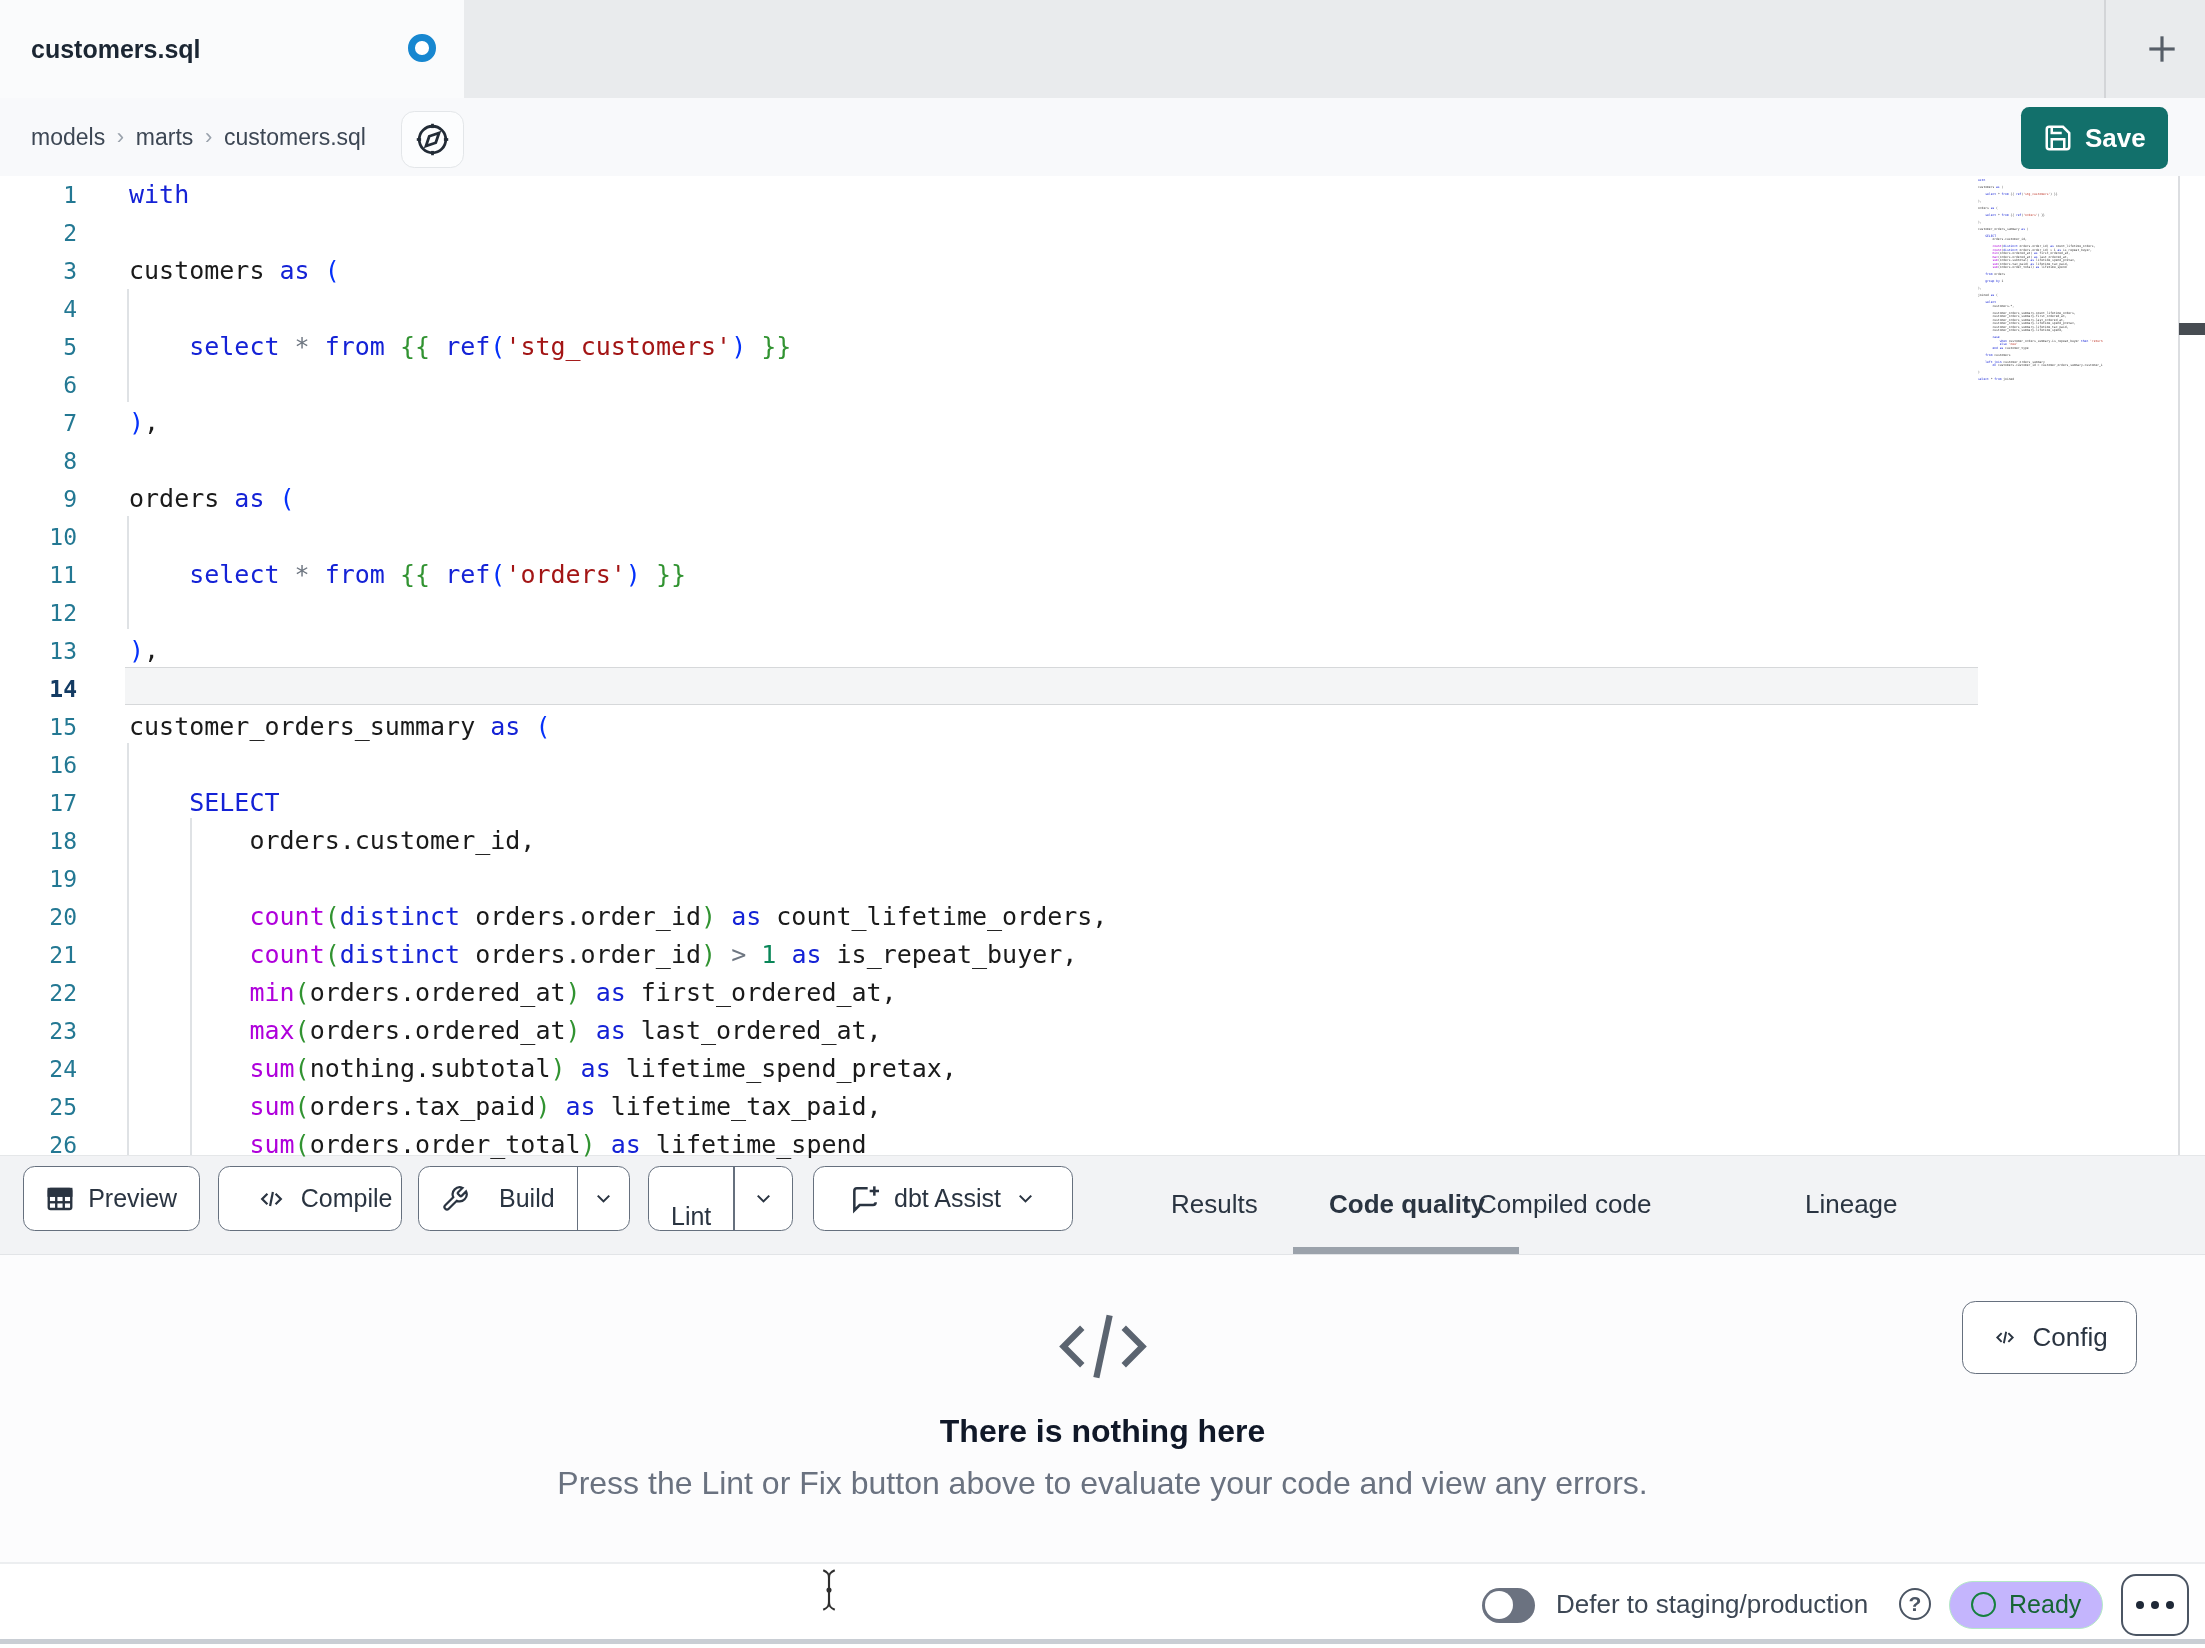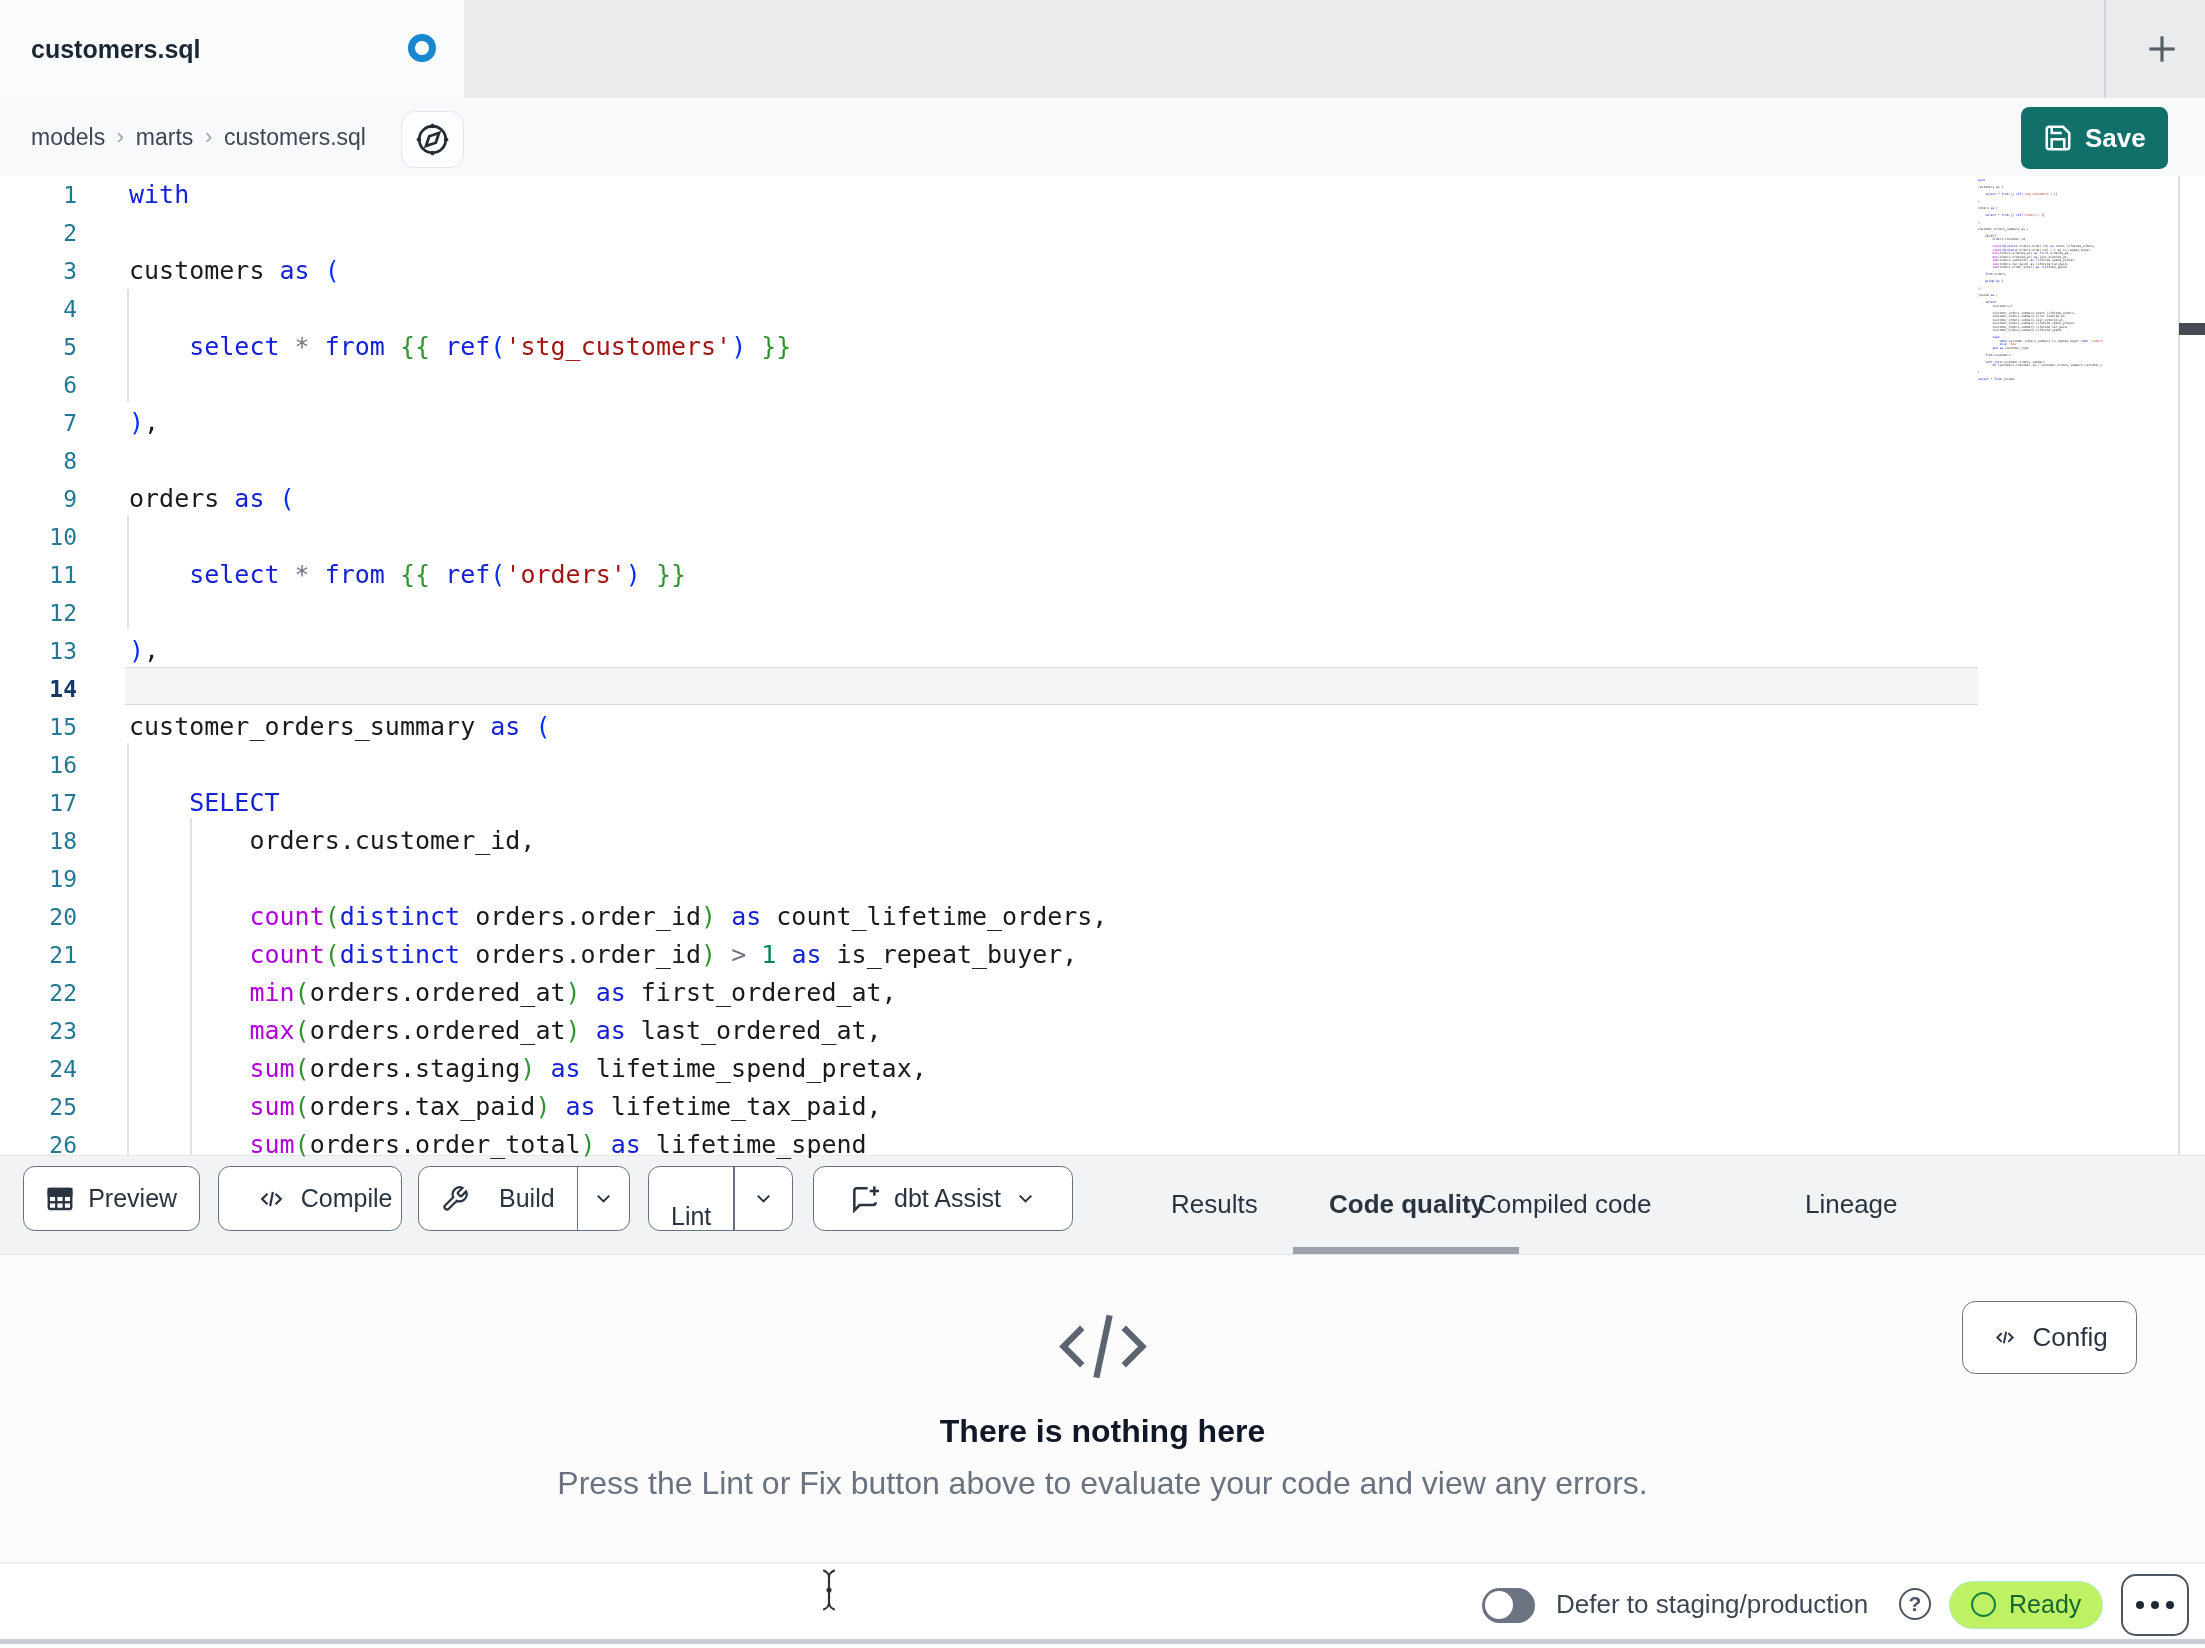--- a/index.html
+++ b/index.html
@@ -61,21 +61,21 @@
   #empty-title { position:absolute; left:0; top:158px; width:2205px; text-align:center; font-size:32px; font-weight:bold; color:#101828; }
   #empty-sub { position:absolute; left:0; top:210px; width:2205px; text-align:center; font-size:32px; color:#6a7280; }
   #config-btn { position:absolute; left:1962px; top:46px; width:175px; height:73px; border:1.7px solid #66707e; border-radius:13.3px; background:#ffffff; display:flex; align-items:center; justify-content:center; gap:13.3px; font-size:26px; color:#2a3441; }
 
   
   #statusbar { left:0; top:1562px; width:2205px; height:80px; background:#ffffff; border-top:2.5px solid #eceef0; }
   #defer-toggle { position:absolute; left:1482px; top:24px; width:53px; height:35px; border-radius:17.5px; background:#6b7280; }
   #defer-toggle .knob { position:absolute; left:3.3px; top:3.3px; width:28px; height:28px; border-radius:50%; background:#ffffff; }
   #defer-label { position:absolute; left:1556px; top:0; height:80px; display:flex; align-items:center; font-size:26px; color:#3d4754; }
   #help-icon { position:absolute; left:1899px; top:24px; width:32px; height:32px; border:2.1px solid #4b5563; border-radius:50%; color:#4b5563; font-size:21px; display:flex; align-items:center; justify-content:center; font-weight:bold; }
-  #ready-badge { position:absolute; left:1949px; top:16.7px; width:154px; height:48px; background:#bef264; border:1.7px solid #b4e9c7; border-radius:24px; display:flex; align-items:center; justify-content:center; gap:13.3px; }
+  #ready-badge { position:absolute; left:1949px; top:16.7px; width:154px; height:48px; background:#c4b5fd; border:1.7px solid #b4e9c7; border-radius:24px; display:flex; align-items:center; justify-content:center; gap:13.3px; }
   #ready-badge .ring { width:25px; height:25px; border:2.5px solid #15803d; border-radius:50%; }
   #ready-badge span.lbl { font-size:25px; color:#166534; }
   #more-btn { position:absolute; left:2121px; top:10px; width:68px; height:62px; border:2.5px solid #4b5563; border-radius:15px; background:#ffffff; display:flex; align-items:center; justify-content:center; gap:6.7px; }
   #more-btn i { width:8.3px; height:8.3px; border-radius:50%; background:#1f2937; }
   #bottom-edge { left:0; top:1639px; width:2205px; height:5px; background:#c9ced4; }
   #mouse-cursor { left:815px; top:1566px; pointer-events:none; }
 </style>
 </head>
 <body>
 
@@ -172,21 +172,21 @@
       <div class="cl">&nbsp;</div>
       <div class="cl"><span class="tok-t">customer_orders_summary </span><span class="tok-k">as</span><span class="tok-t"> </span><span class="tok-b1">(</span></div>
       <div class="cl">&nbsp;</div>
       <div class="cl"><span class="tok-t">    </span><span class="tok-k">SELECT</span></div>
       <div class="cl"><span class="tok-t">        orders.customer_id,</span></div>
       <div class="cl">&nbsp;</div>
       <div class="cl"><span class="tok-t">        </span><span class="tok-f">count</span><span class="tok-b2">(</span><span class="tok-k">distinct</span><span class="tok-t"> orders.order_id</span><span class="tok-b2">)</span><span class="tok-t"> </span><span class="tok-k">as</span><span class="tok-t"> count_lifetime_orders,</span></div>
       <div class="cl"><span class="tok-t">        </span><span class="tok-f">count</span><span class="tok-b2">(</span><span class="tok-k">distinct</span><span class="tok-t"> orders.order_id</span><span class="tok-b2">)</span><span class="tok-t"> </span><span class="tok-o">&gt;</span><span class="tok-t"> </span><span class="tok-n">1</span><span class="tok-t"> </span><span class="tok-k">as</span><span class="tok-t"> is_repeat_buyer,</span></div>
       <div class="cl"><span class="tok-t">        </span><span class="tok-f">min</span><span class="tok-b2">(</span><span class="tok-t">orders.ordered_at</span><span class="tok-b2">)</span><span class="tok-t"> </span><span class="tok-k">as</span><span class="tok-t"> first_ordered_at,</span></div>
       <div class="cl"><span class="tok-t">        </span><span class="tok-f">max</span><span class="tok-b2">(</span><span class="tok-t">orders.ordered_at</span><span class="tok-b2">)</span><span class="tok-t"> </span><span class="tok-k">as</span><span class="tok-t"> last_ordered_at,</span></div>
-      <div class="cl"><span class="tok-t">        </span><span class="tok-f">sum</span><span class="tok-b2">(</span><span class="tok-t">orders.staging</span><span class="tok-b2">)</span><span class="tok-t"> </span><span class="tok-k">as</span><span class="tok-t"> lifetime_spend_pretax,</span></div>
+      <div class="cl"><span class="tok-t">        </span><span class="tok-f">sum</span><span class="tok-b2">(</span><span class="tok-t">nothing.subtotal</span><span class="tok-b2">)</span><span class="tok-t"> </span><span class="tok-k">as</span><span class="tok-t"> lifetime_spend_pretax,</span></div>
       <div class="cl"><span class="tok-t">        </span><span class="tok-f">sum</span><span class="tok-b2">(</span><span class="tok-t">orders.tax_paid</span><span class="tok-b2">)</span><span class="tok-t"> </span><span class="tok-k">as</span><span class="tok-t"> lifetime_tax_paid,</span></div>
       <div class="cl"><span class="tok-t">        </span><span class="tok-f">sum</span><span class="tok-b2">(</span><span class="tok-t">orders.order_total</span><span class="tok-b2">)</span><span class="tok-t"> </span><span class="tok-k">as</span><span class="tok-t"> lifetime_spend</span></div>
     </div>
   <div class="abs" id="minimap">
       <pre id="minimap-pre"><div><span class="mm-k">with</span></div><div>&nbsp;</div><div>customers <span class="mm-k">as</span> (</div><div>&nbsp;</div><div>    <span class="mm-k">select</span> * <span class="mm-k">from</span> {{ <span class="mm-k">ref</span>(<span class="mm-s">'stg_customers'</span>) }}</div><div>&nbsp;</div><div>),</div><div>&nbsp;</div><div>orders <span class="mm-k">as</span> (</div><div>&nbsp;</div><div>    <span class="mm-k">select</span> * <span class="mm-k">from</span> {{ <span class="mm-k">ref</span>(<span class="mm-s">'orders'</span>) }}</div><div>&nbsp;</div><div>),</div><div>&nbsp;</div><div>customer_orders_summary <span class="mm-k">as</span> (</div><div>&nbsp;</div><div>    <span class="mm-k">SELECT</span></div><div>        orders.customer_id,</div><div>&nbsp;</div><div>        <span class="mm-f">count</span>(<span class="mm-k">distinct</span> orders.order_id) <span class="mm-k">as</span> count_lifetime_orders,</div><div>        <span class="mm-f">count</span>(<span class="mm-k">distinct</span> orders.order_id) &gt; 1 <span class="mm-k">as</span> is_repeat_buyer,</div><div>        <span class="mm-f">min</span>(orders.ordered_at) <span class="mm-k">as</span> first_ordered_at,</div><div>        <span class="mm-f">max</span>(orders.ordered_at) <span class="mm-k">as</span> last_ordered_at,</div><div>        <span class="mm-f">sum</span>(orders.subtotal) <span class="mm-k">as</span> lifetime_spend_pretax,</div><div>        <span class="mm-f">sum</span>(orders.tax_paid) <span class="mm-k">as</span> lifetime_tax_paid,</div><div>        <span class="mm-f">sum</span>(orders.order_total) <span class="mm-k">as</span> lifetime_spend</div><div>&nbsp;</div><div>    <span class="mm-k">from</span> orders</div><div>&nbsp;</div><div>    <span class="mm-k">group</span> <span class="mm-k">by</span> 1</div><div>&nbsp;</div><div>),</div><div>&nbsp;</div><div>joined <span class="mm-k">as</span> (</div><div>&nbsp;</div><div>    <span class="mm-k">select</span></div><div>        customers.*,</div><div>&nbsp;</div><div>        customer_orders_summary.count_lifetime_orders,</div><div>        customer_orders_summary.first_ordered_at,</div><div>        customer_orders_summary.last_ordered_at,</div><div>        customer_orders_summary.lifetime_spend_pretax,</div><div>        customer_orders_summary.lifetime_tax_paid,</div><div>        customer_orders_summary.lifetime_spend,</div><div>&nbsp;</div><div>        <span class="mm-k">case</span></div><div>            <span class="mm-k">when</span> customer_orders_summary.is_repeat_buyer <span class="mm-k">then</span> <span class="mm-s">'returning'</span></div><div>            <span class="mm-k">else</span> <span class="mm-s">'new'</span></div><div>        <span class="mm-k">end</span> <span class="mm-k">as</span> customer_type</div><div>&nbsp;</div><div>    <span class="mm-k">from</span> customers</div><div>&nbsp;</div><div>    <span class="mm-k">left</span> <span class="mm-k">join</span> customer_orders_summary</div><div>        <span class="mm-k">on</span> customers.customer_id = customer_orders_summary.customer_id</div><div>&nbsp;</div><div>)</div><div>&nbsp;</div><div><span class="mm-k">select</span> * <span class="mm-k">from</span> joined</div></pre>
     </div>
   <div class="abs" id="scroll-divider"></div>
   <div class="abs" id="scroll-thumb"></div>
 </div>
 

